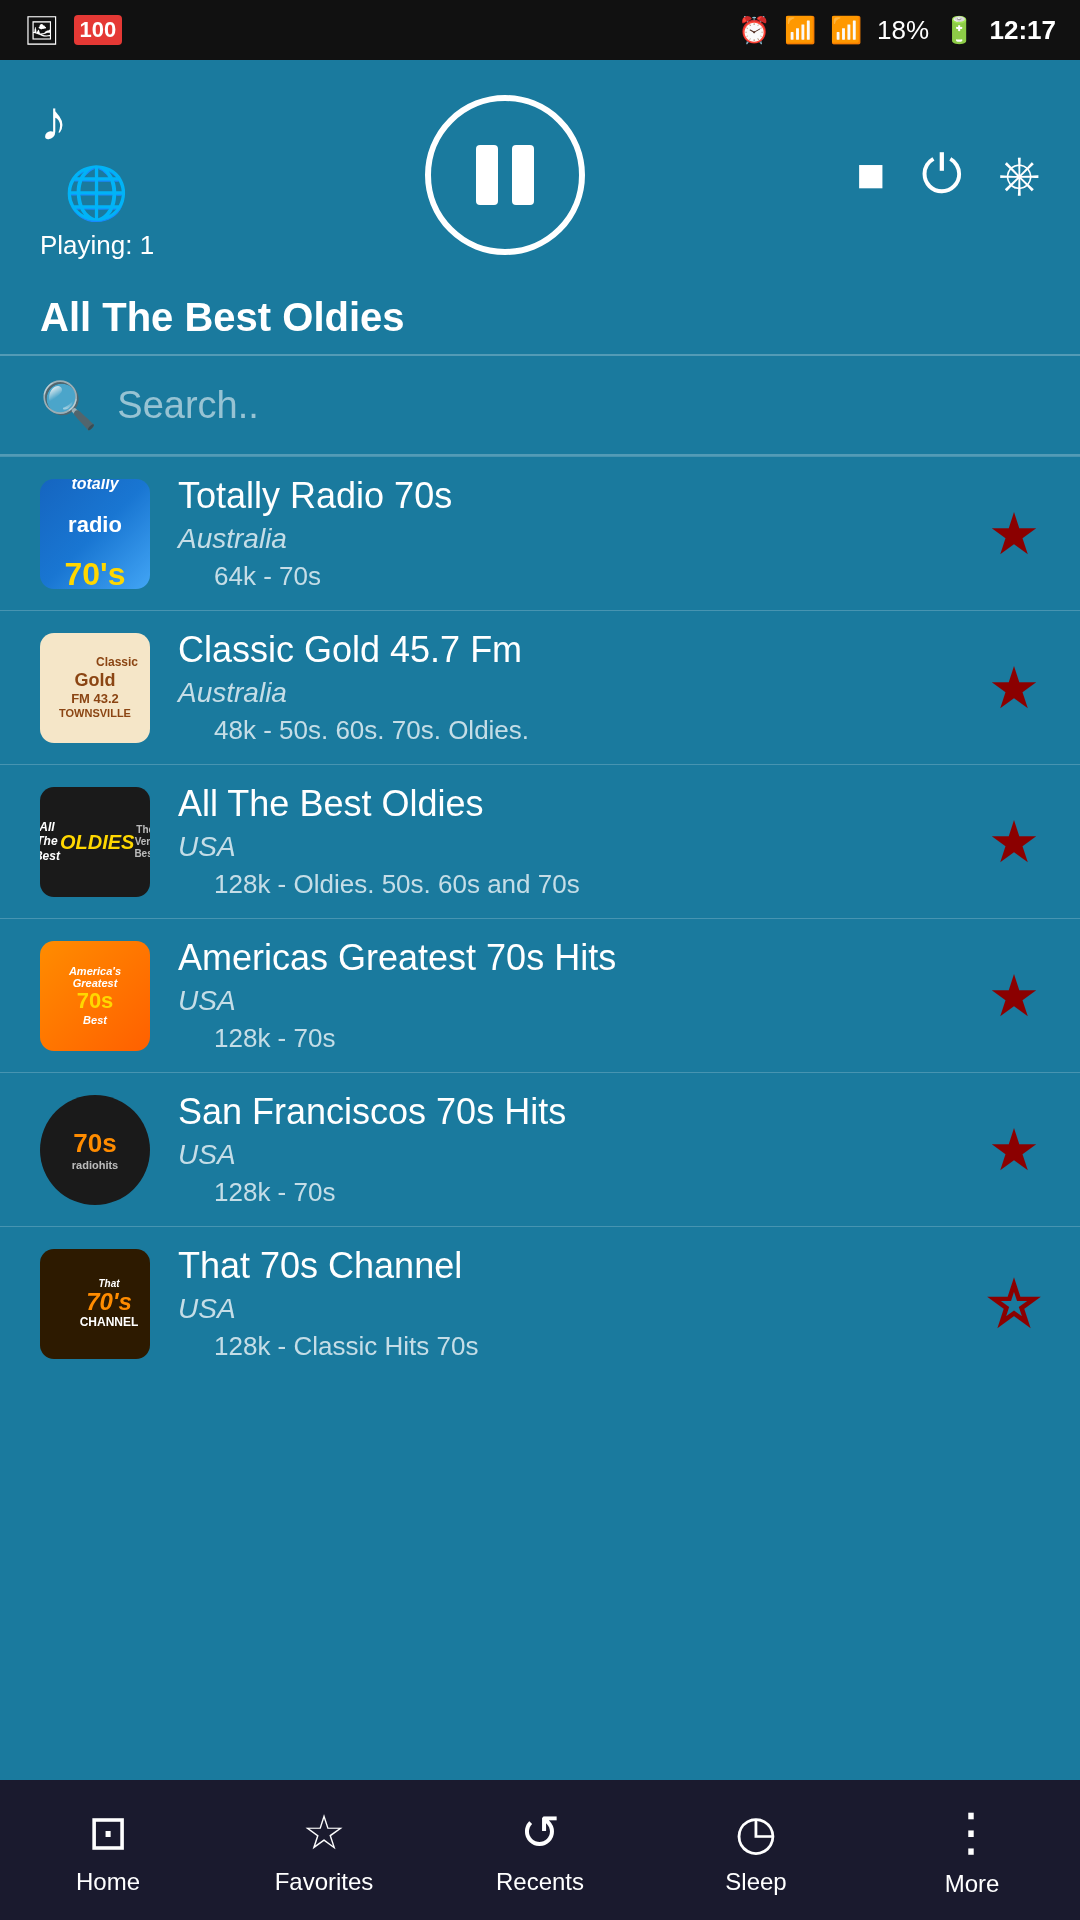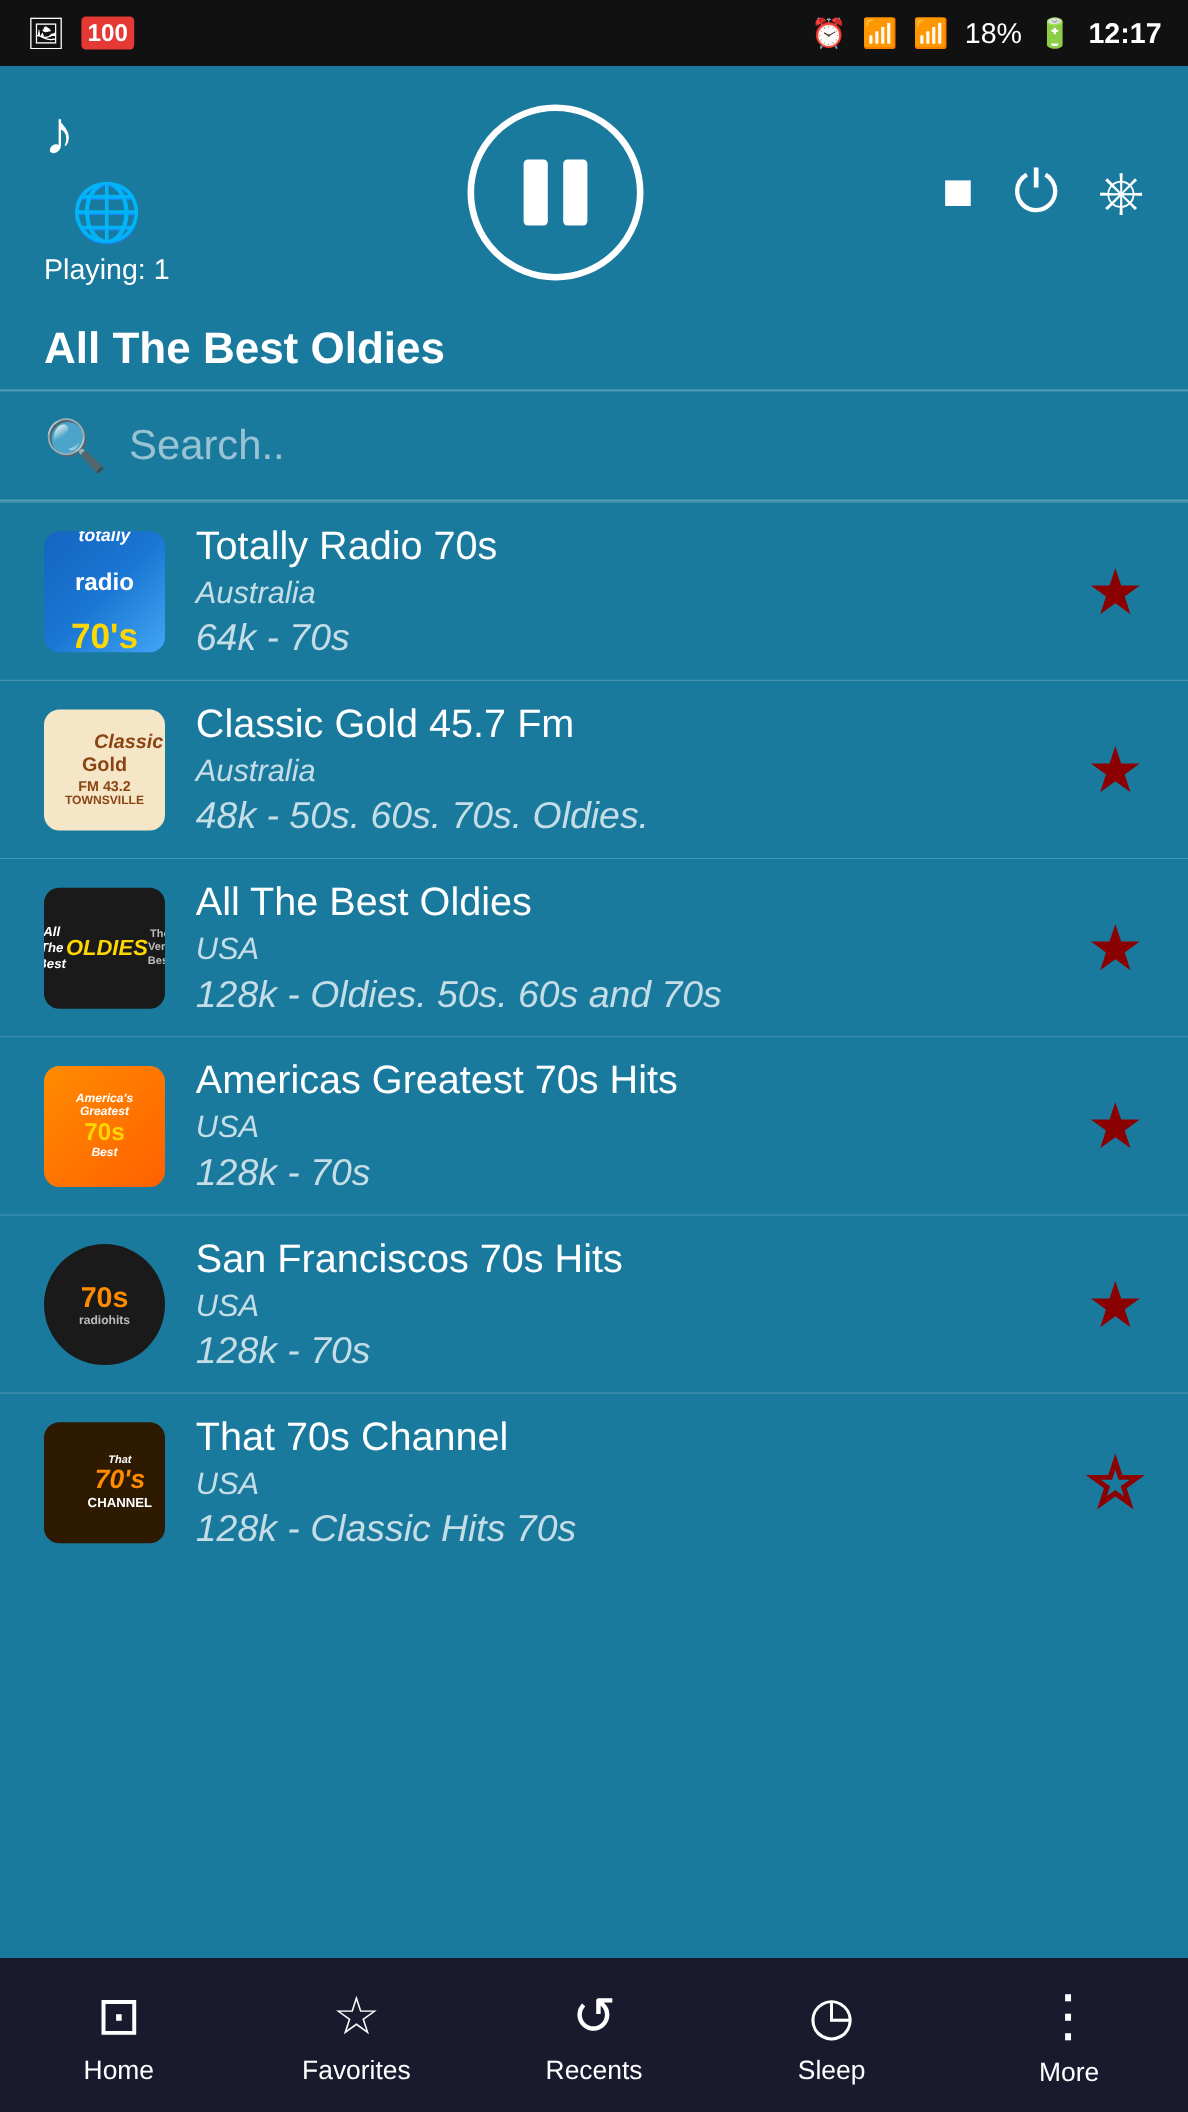--- a/index.html
+++ b/index.html
@@ -177,23 +177,23 @@
       color: white;
       margin-bottom: 6px;
     }
     .station-country {
       font-size: 28px;
       color: rgba(255,255,255,0.75);
       font-style: italic;
       margin-bottom: 6px;
     }
     .station-details {
-      font-size: 34px;
+      font-size: 26px;
       color: rgba(255,255,255,0.75);
-      font-style: italic;
+      margin-left: 36px;
     }
     .star-icon {
       font-size: 58px;
       flex-shrink: 0;
       margin-left: 20px;
     }
     .star-filled { color: #8b0000; }
     .star-empty { color: transparent; -webkit-text-stroke: 3px #8b0000; }
 
     
@@ -335,21 +335,21 @@
     <div class="station-info">
       <div class="station-name">Totally Radio 70s</div>
       <div class="station-country">Australia</div>
       <div class="station-details">64k - 70s</div>
     </div>
     <span class="star-icon star-filled">★</span>
   </div>
 
   <div class="station-item">
     <div class="station-logo logo-classic" style="font-size:18px;color:#8B4513;display:flex;flex-direction:column;align-items:center;justify-content:center;line-height:1.2;">
-      <span style="font-style:italic;font-size:18px;margin-left:44px;">Classic</span>
+      <span style="font-size:12px;margin-left:44px;">Classic</span>
       <span style="font-weight:bold;font-size:18px;">Gold</span>
       <span style="font-size:13px;">FM 43.2</span>
       <span style="font-size:11px;">TOWNSVILLE</span>
     </div>
     <div class="station-info">
       <div class="station-name">Classic Gold 45.7 Fm</div>
       <div class="station-country">Australia</div>
       <div class="station-details">48k - 50s. 60s. 70s. Oldies.</div>
     </div>
     <span class="star-icon star-filled">★</span>

